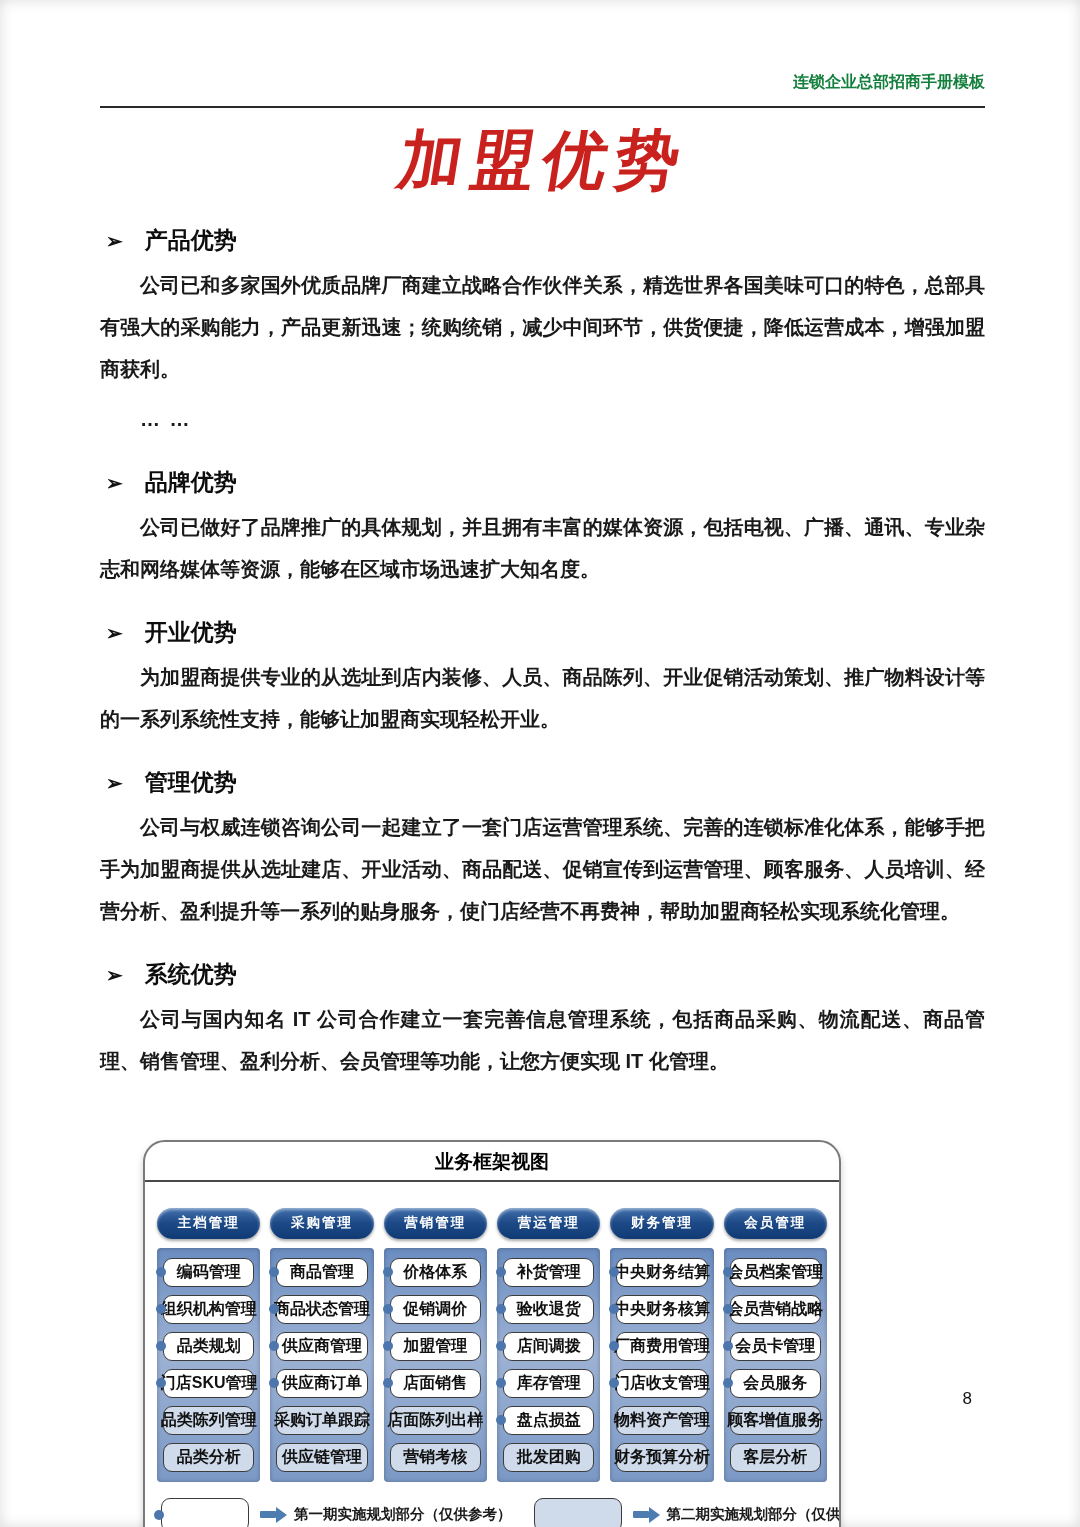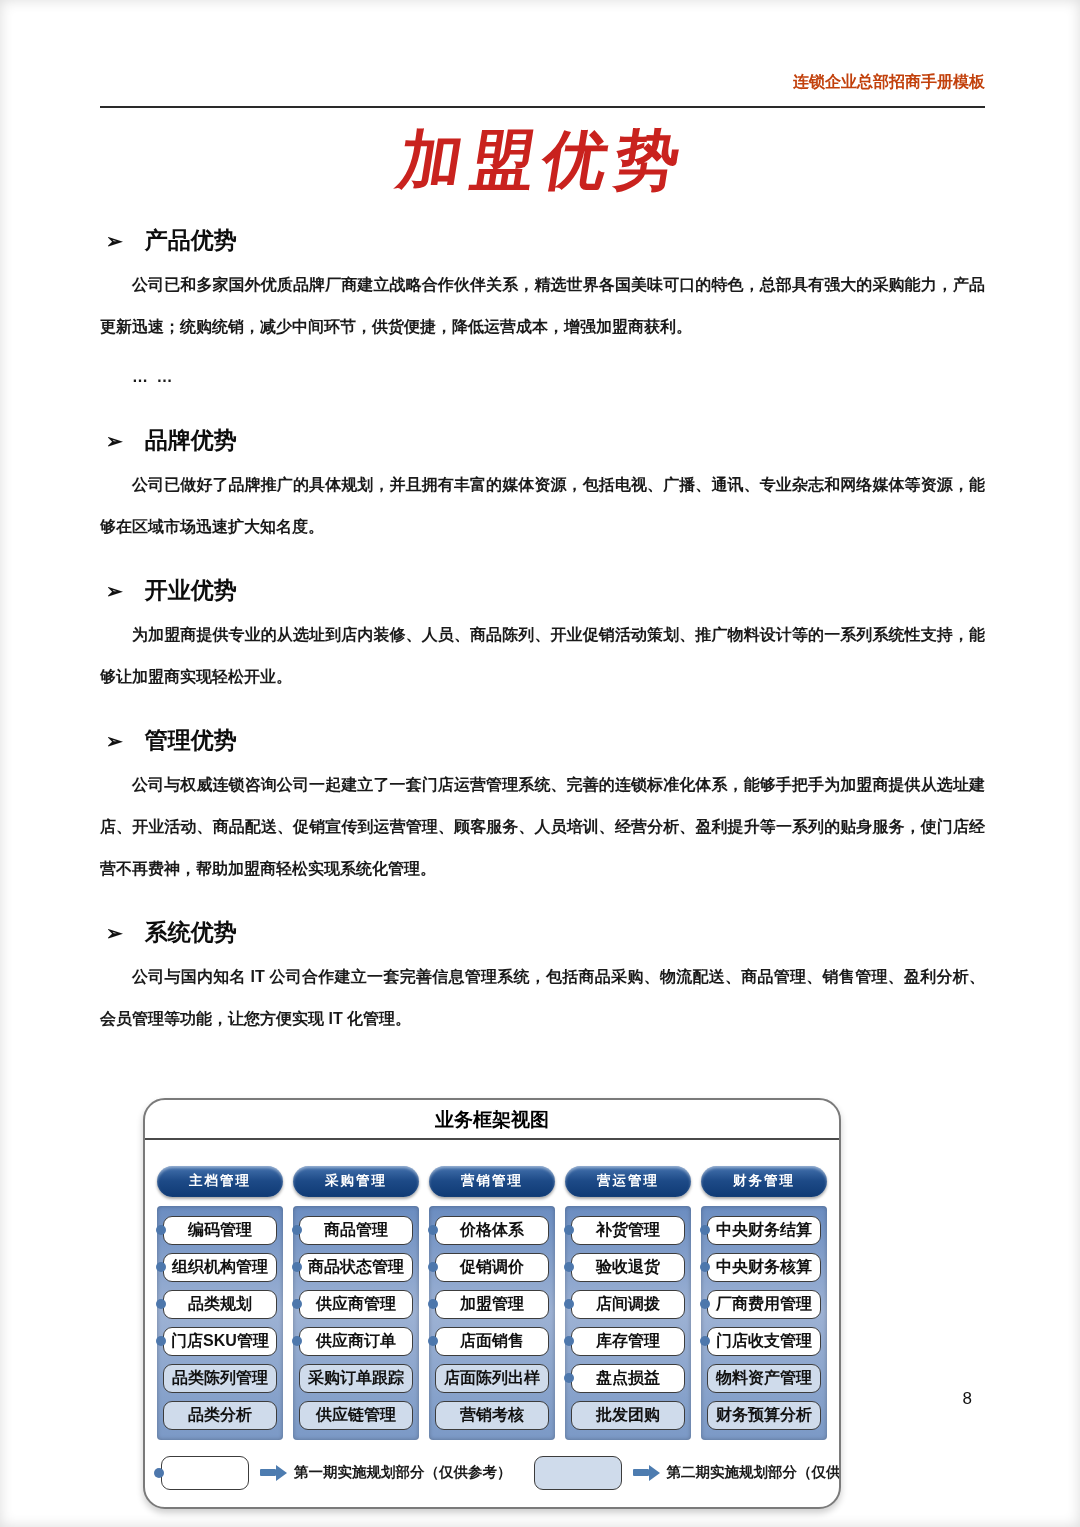--- a/index.html
+++ b/index.html
@@ -15,30 +15,30 @@
     --arrow-blue:#4d7cb0;
   }
   *{box-sizing:border-box;}
   html,body{margin:0;padding:0;background:#d9d9d9;}
   .page{
     width:1080px;height:1527px;margin:0 auto;background:#fff;position:relative;
     font-family:"Liberation Sans",sans-serif;color:#1a1a1a;overflow:hidden;
     box-shadow:inset 0 0 14px rgba(0,0,0,.14);
   }
   .content{padding:72px 95px 0 100px;}
-  .header-row{text-align:right;font-size:16px;font-weight:600;color:#c2410c;margin-bottom:13px;}
+  .header-row{text-align:right;font-size:16px;font-weight:600;color:#15803d;margin-bottom:13px;}
   .rule{border:none;border-top:2px solid #2a2a2a;margin:0;}
   .title-wrap{text-align:center;margin:16px 0 6px;}
   .title{
     display:inline-block;color:var(--accent-red);font-size:64px;font-weight:bold;
     letter-spacing:8px;transform:skewX(-9deg);line-height:1.15;
   }
   .sec-h{display:flex;align-items:center;gap:22px;font-size:23px;font-weight:bold;color:#0d0d0d;margin:27px 0 4px 6px;}
   .bullet{font-size:20px;line-height:1;position:relative;top:1px;color:#111;}
-  .para{font-size:16px;font-weight:600;line-height:42px;text-align:justify;text-indent:2em;margin:8px 0 0;}
+  .para{font-size:20px;font-weight:600;line-height:42px;text-align:justify;text-indent:2em;margin:8px 0 0;}
   .para.ellipsis{font-weight:bold;letter-spacing:2px;}
 
   
   .diagram{
     width:698px;margin:58px 0 0 43px;border:2px solid #7a7a7a;border-radius:22px;
     background:#fff;box-shadow:0 4px 7px rgba(0,0,0,.20);overflow:hidden;
   }
   .diagram-title{text-align:center;font-size:19px;font-weight:bold;color:#000;padding:7px 12px 5px;border-bottom:2px solid #4a4a4a;}
   .columns{display:flex;gap:10px;padding:26px 12px 6px;}
   .column{flex:1;display:flex;flex-direction:column;min-width:0;}
@@ -175,20 +175,31 @@
             <div class="col-header">财务管理</div>
             <div class="col-panel">
               <div class="item phase-1">中央财务结算</div>
               <div class="item phase-1">中央财务核算</div>
               <div class="item phase-1">厂商费用管理</div>
               <div class="item phase-1">门店收支管理</div>
               <div class="item phase-2">物料资产管理</div>
               <div class="item phase-2">财务预算分析</div>
             </div>
           </div>
+          <div class="column">
+            <div class="col-header">会员管理</div>
+            <div class="col-panel">
+              <div class="item phase-1">会员档案管理</div>
+              <div class="item phase-1">会员营销战略</div>
+              <div class="item phase-1">会员卡管理</div>
+              <div class="item phase-1">会员服务</div>
+              <div class="item phase-2">顾客增值服务</div>
+              <div class="item phase-2">客层分析</div>
+            </div>
+          </div>
         </div>
       <div class="legend" id="legend">
           <div class="legend-group">
             <div class="legend-sample phase-1"></div>
             <span class="legend-arrow">
               <span class="arrow-shaft"></span>
               <span class="arrow-head"></span>
             </span>
             <span class="legend-label">第一期实施规划部分（仅供参考）</span>
           </div>

